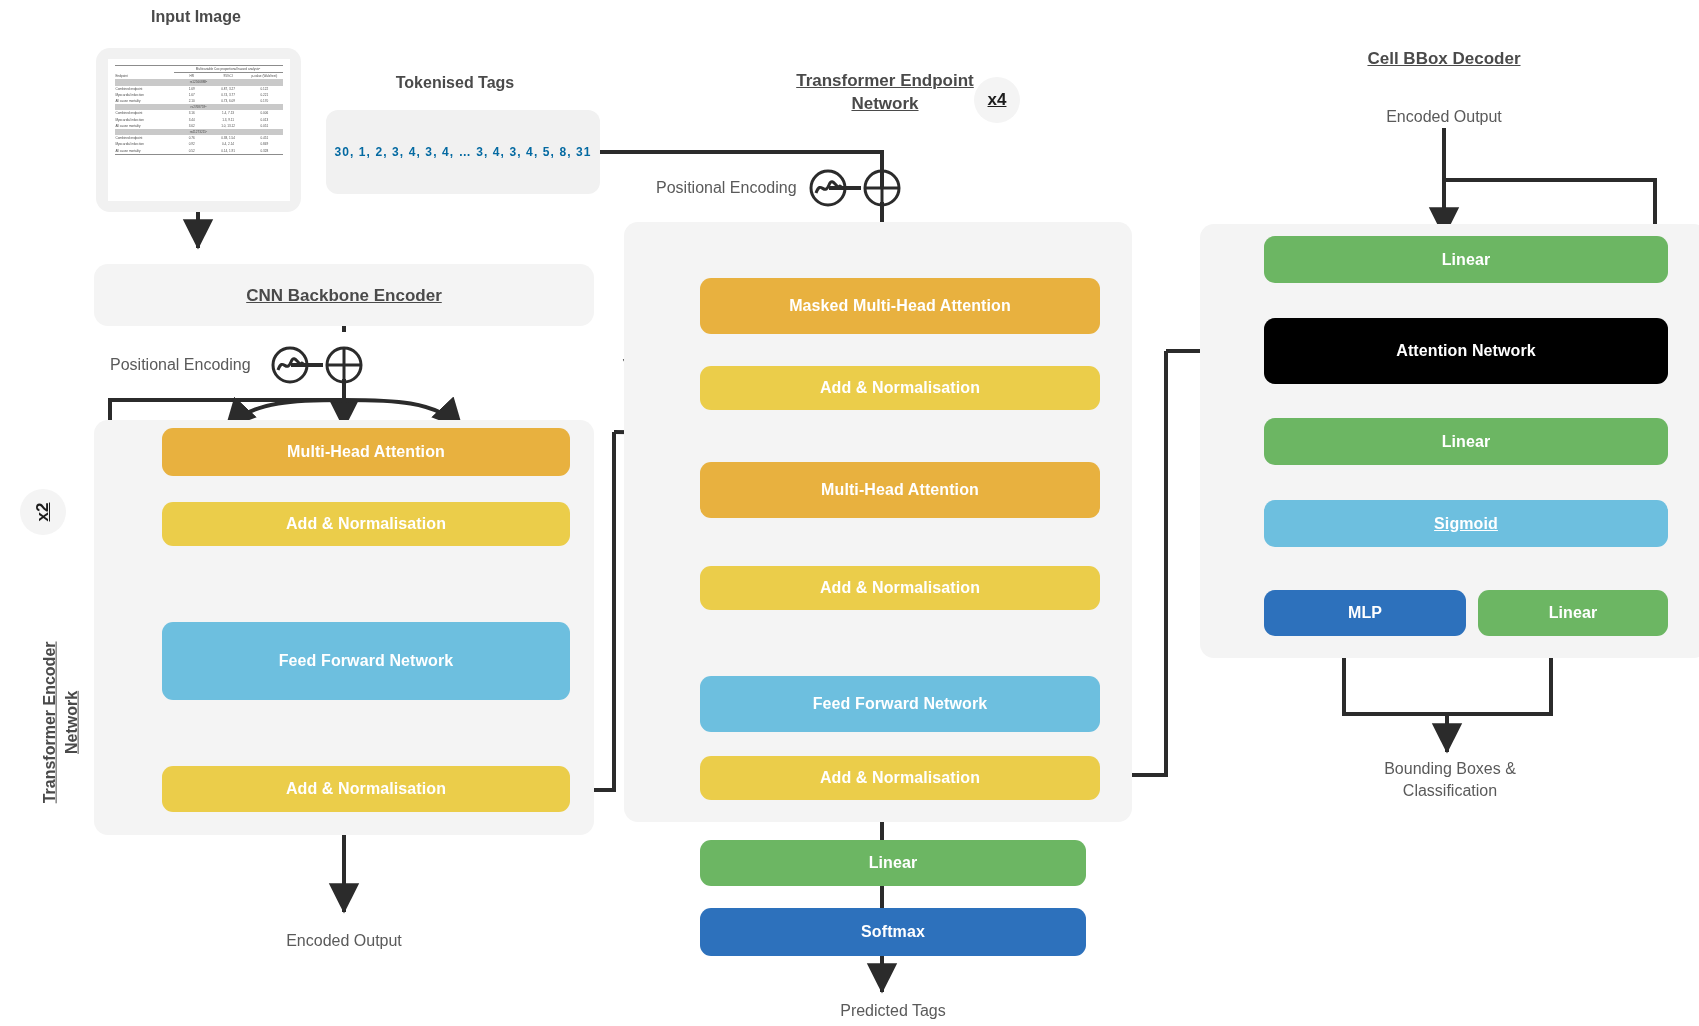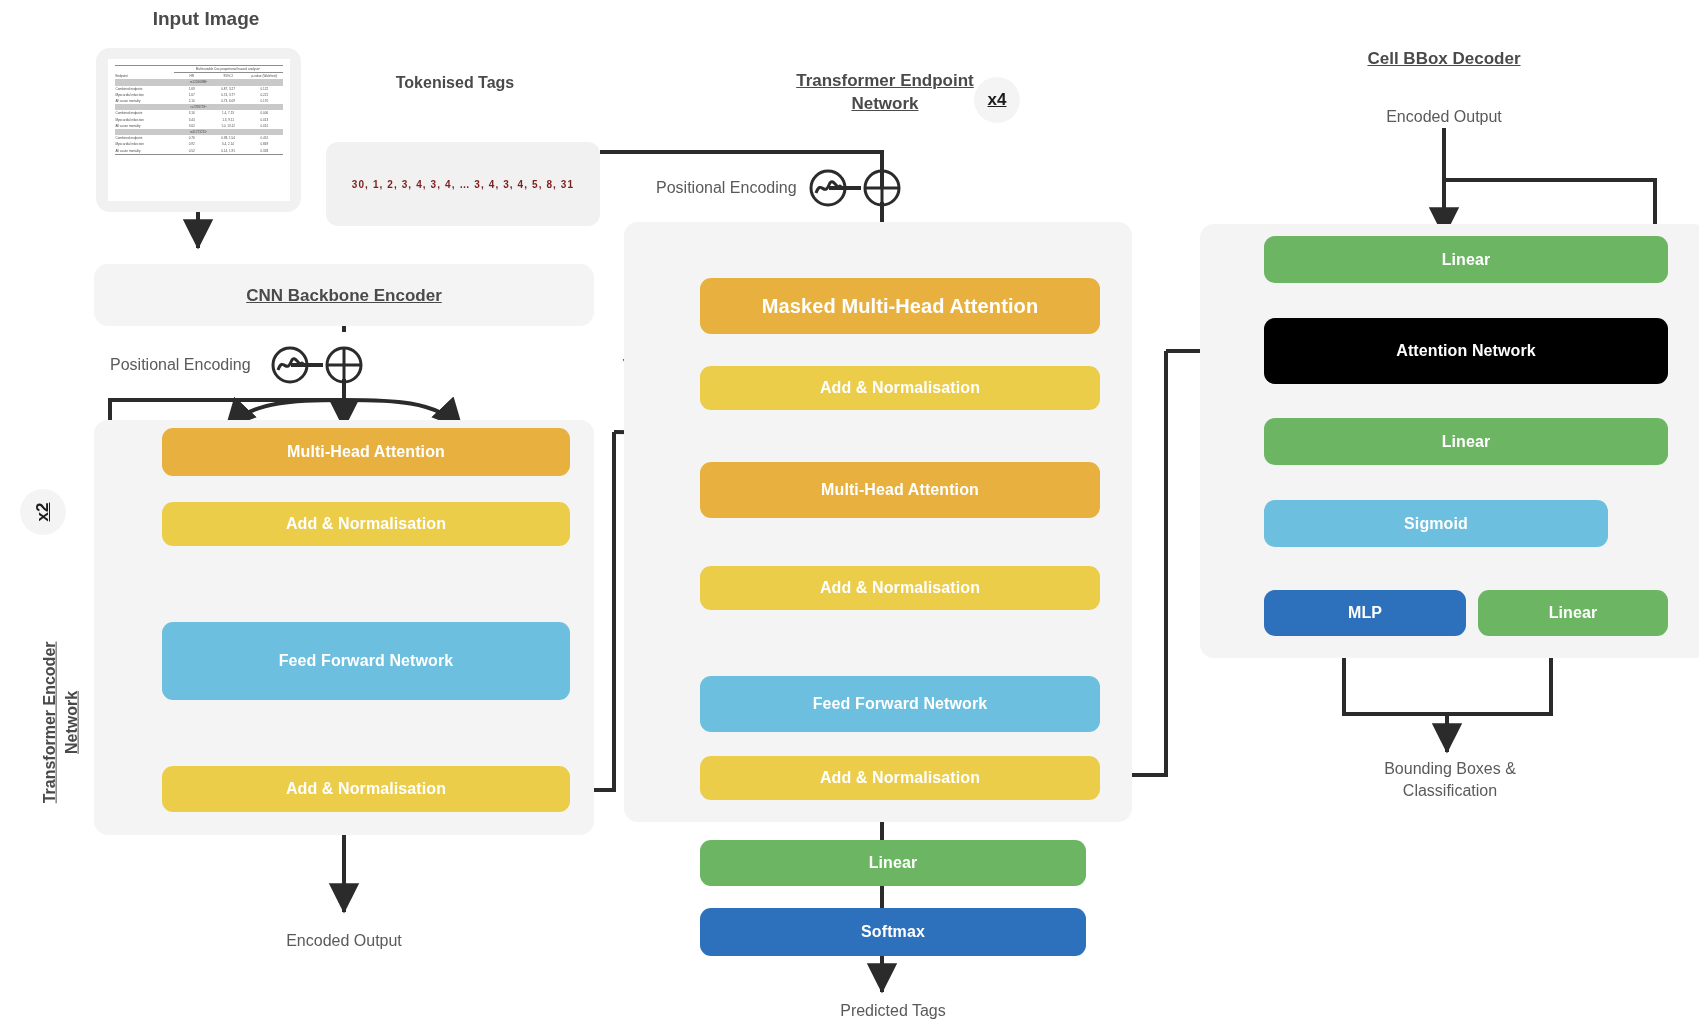--- a/index.html
+++ b/index.html
@@ -35,21 +35,21 @@
   .badge.rot{transform:rotate(-90deg);}
 
   
   .vtitle{position:absolute;color:#4a4a4a;font-weight:bold;font-size:16px;
           text-decoration:underline;white-space:nowrap;text-align:center;
           transform-origin:50% 50%;transform:rotate(-90deg);line-height:1.4;}
 
   
   .tagbox{position:absolute;background:#f1f1f1;border-radius:12px;
           display:flex;align-items:center;justify-content:center;
-          color:#7f1d1d;font-weight:bold;font-size:10px;letter-spacing:1.1px;margin-top:32px;}
+          color:#0369a1;font-weight:bold;font-size:12px;letter-spacing:1.1px;}
 
   
   .imgcard{position:absolute;background:#f1f1f1;border-radius:14px;
            display:flex;align-items:center;justify-content:center;}
   .imgcard .sheet{background:#ffffff;width:182px;height:142px;
            padding:6px 7px;box-sizing:border-box;overflow:hidden;}
   table.mini{border-collapse:collapse;width:100%;font-size:3.1px;color:#4c4c4c;
              font-family:"Liberation Sans",sans-serif;table-layout:fixed;}
   table.mini td,table.mini th{padding:1.1px 1px;text-align:center;font-weight:normal;
              white-space:nowrap;overflow:hidden;}
@@ -155,21 +155,21 @@
 
     <path class="ln" d="M1444,465 L1444,500" marker-end="url(#ah)"></path>
 
     <path class="ln" d="M1344,547 L1344,590" marker-end="url(#ah)"></path>
     <path class="ln" d="M1551,547 L1551,590" marker-end="url(#ah)"></path>
 
     <path class="ln" d="M1344,636 L1344,714 L1551,714 L1551,636"></path>
     <path class="ln" d="M1447,714 L1447,752" marker-end="url(#ah)"></path>
   </svg>
 
-  <div class="small-hdr" style="left:116px;top:8px;width:180px;font-size:19px;">Input Image</div>
+  <div class="small-hdr" style="left:106px;top:8px;width:180px;font-size:16px;">Input Image</div>
 
   <div class="imgcard" style="left:96px;top:48px;width:205px;height:164px;">
     <div class="sheet">
       <table class="mini">
         <tbody id="mini-body">
             <tr class="rule-top">
               <td class="lbl"></td>
               <td colspan="3" class="spanhdr">Multivariable Cox proportional hazard analysisᵃ</td>
             </tr>
             <tr class="rule-bot">
@@ -291,41 +291,41 @@
 
   <svg class="wires" style="left:0;top:0;">
     <circle class="sym" cx="828" cy="188" r="17"></circle>
     <path class="sym" d="M816,193 C821,179 824,197 829,185 C833,175 837,192 841,185"></path>
     <circle class="sym" cx="882" cy="188" r="17"></circle>
     <path class="sym" d="M865,188 L899,188 M882,171 L882,205"></path>
   </svg>
 
   <div class="panel" style="left:624px;top:222px;width:508px;height:600px;"></div>
 
-  <div class="nbox c-orange" style="left:678px;top:278px;width:400px;height:56px;font-size:20px;">Masked Multi-Head Attention</div>
+  <div class="nbox c-orange" style="left:678px;top:278px;width:400px;height:56px;font-size:16px;">Masked Multi-Head Attention</div>
   <div class="nbox c-yellow" style="left:678px;top:366px;width:400px;height:44px;">Add &amp; Normalisation</div>
   <div class="nbox c-orange" style="left:678px;top:462px;width:400px;height:56px;">Multi-Head Attention</div>
   <div class="nbox c-yellow" style="left:678px;top:566px;width:400px;height:44px;">Add &amp; Normalisation</div>
   <div class="nbox c-ltblue" style="left:678px;top:676px;width:400px;height:56px;">Feed Forward Network</div>
   <div class="nbox c-yellow" style="left:678px;top:756px;width:400px;height:44px;">Add &amp; Normalisation</div>
 
   <div class="nbox c-green" style="left:678px;top:840px;width:386px;height:46px;">Linear</div>
   <div class="nbox c-dkblue" style="left:678px;top:908px;width:386px;height:48px;">Softmax</div>
 
   <div class="plain" style="left:793px;top:1000px;width:200px;">Predicted Tags</div>
 
   <div class="hdr" style="left:1294px;top:48px;width:300px;text-decoration:underline;">Cell BBox Decoder</div>
   <div class="plain" style="left:1344px;top:106px;width:200px;">Encoded Output</div>
 
   <div class="panel" style="left:1200px;top:224px;width:508px;height:434px;"></div>
 
   <div class="nbox c-green" style="left:1242px;top:236px;width:404px;height:47px;">Linear</div>
   <div class="nbox c-red" style="left:1242px;top:318px;width:404px;height:66px;">Attention Network</div>
   <div class="nbox c-green" style="left:1242px;top:418px;width:404px;height:47px;">Linear</div>
-  <div class="nbox c-ltblue" style="left:1242px;top:500px;width:344px;height:47px;">Sigmoid</div>
+  <div class="nbox c-ltblue" style="left:1242px;top:500px;width:404px;height:47px;text-decoration:underline;">Sigmoid</div>
 
   <div class="nbox c-dkblue" style="left:1242px;top:590px;width:202px;height:46px;">MLP</div>
   <div class="nbox c-green" style="left:1456px;top:590px;width:190px;height:46px;">Linear</div>
 
   <div class="plain" style="left:1300px;top:758px;width:300px;">
     <span>Bounding Boxes &amp;</span><br>
     <span>Classification</span>
   </div>
 
 </div>

